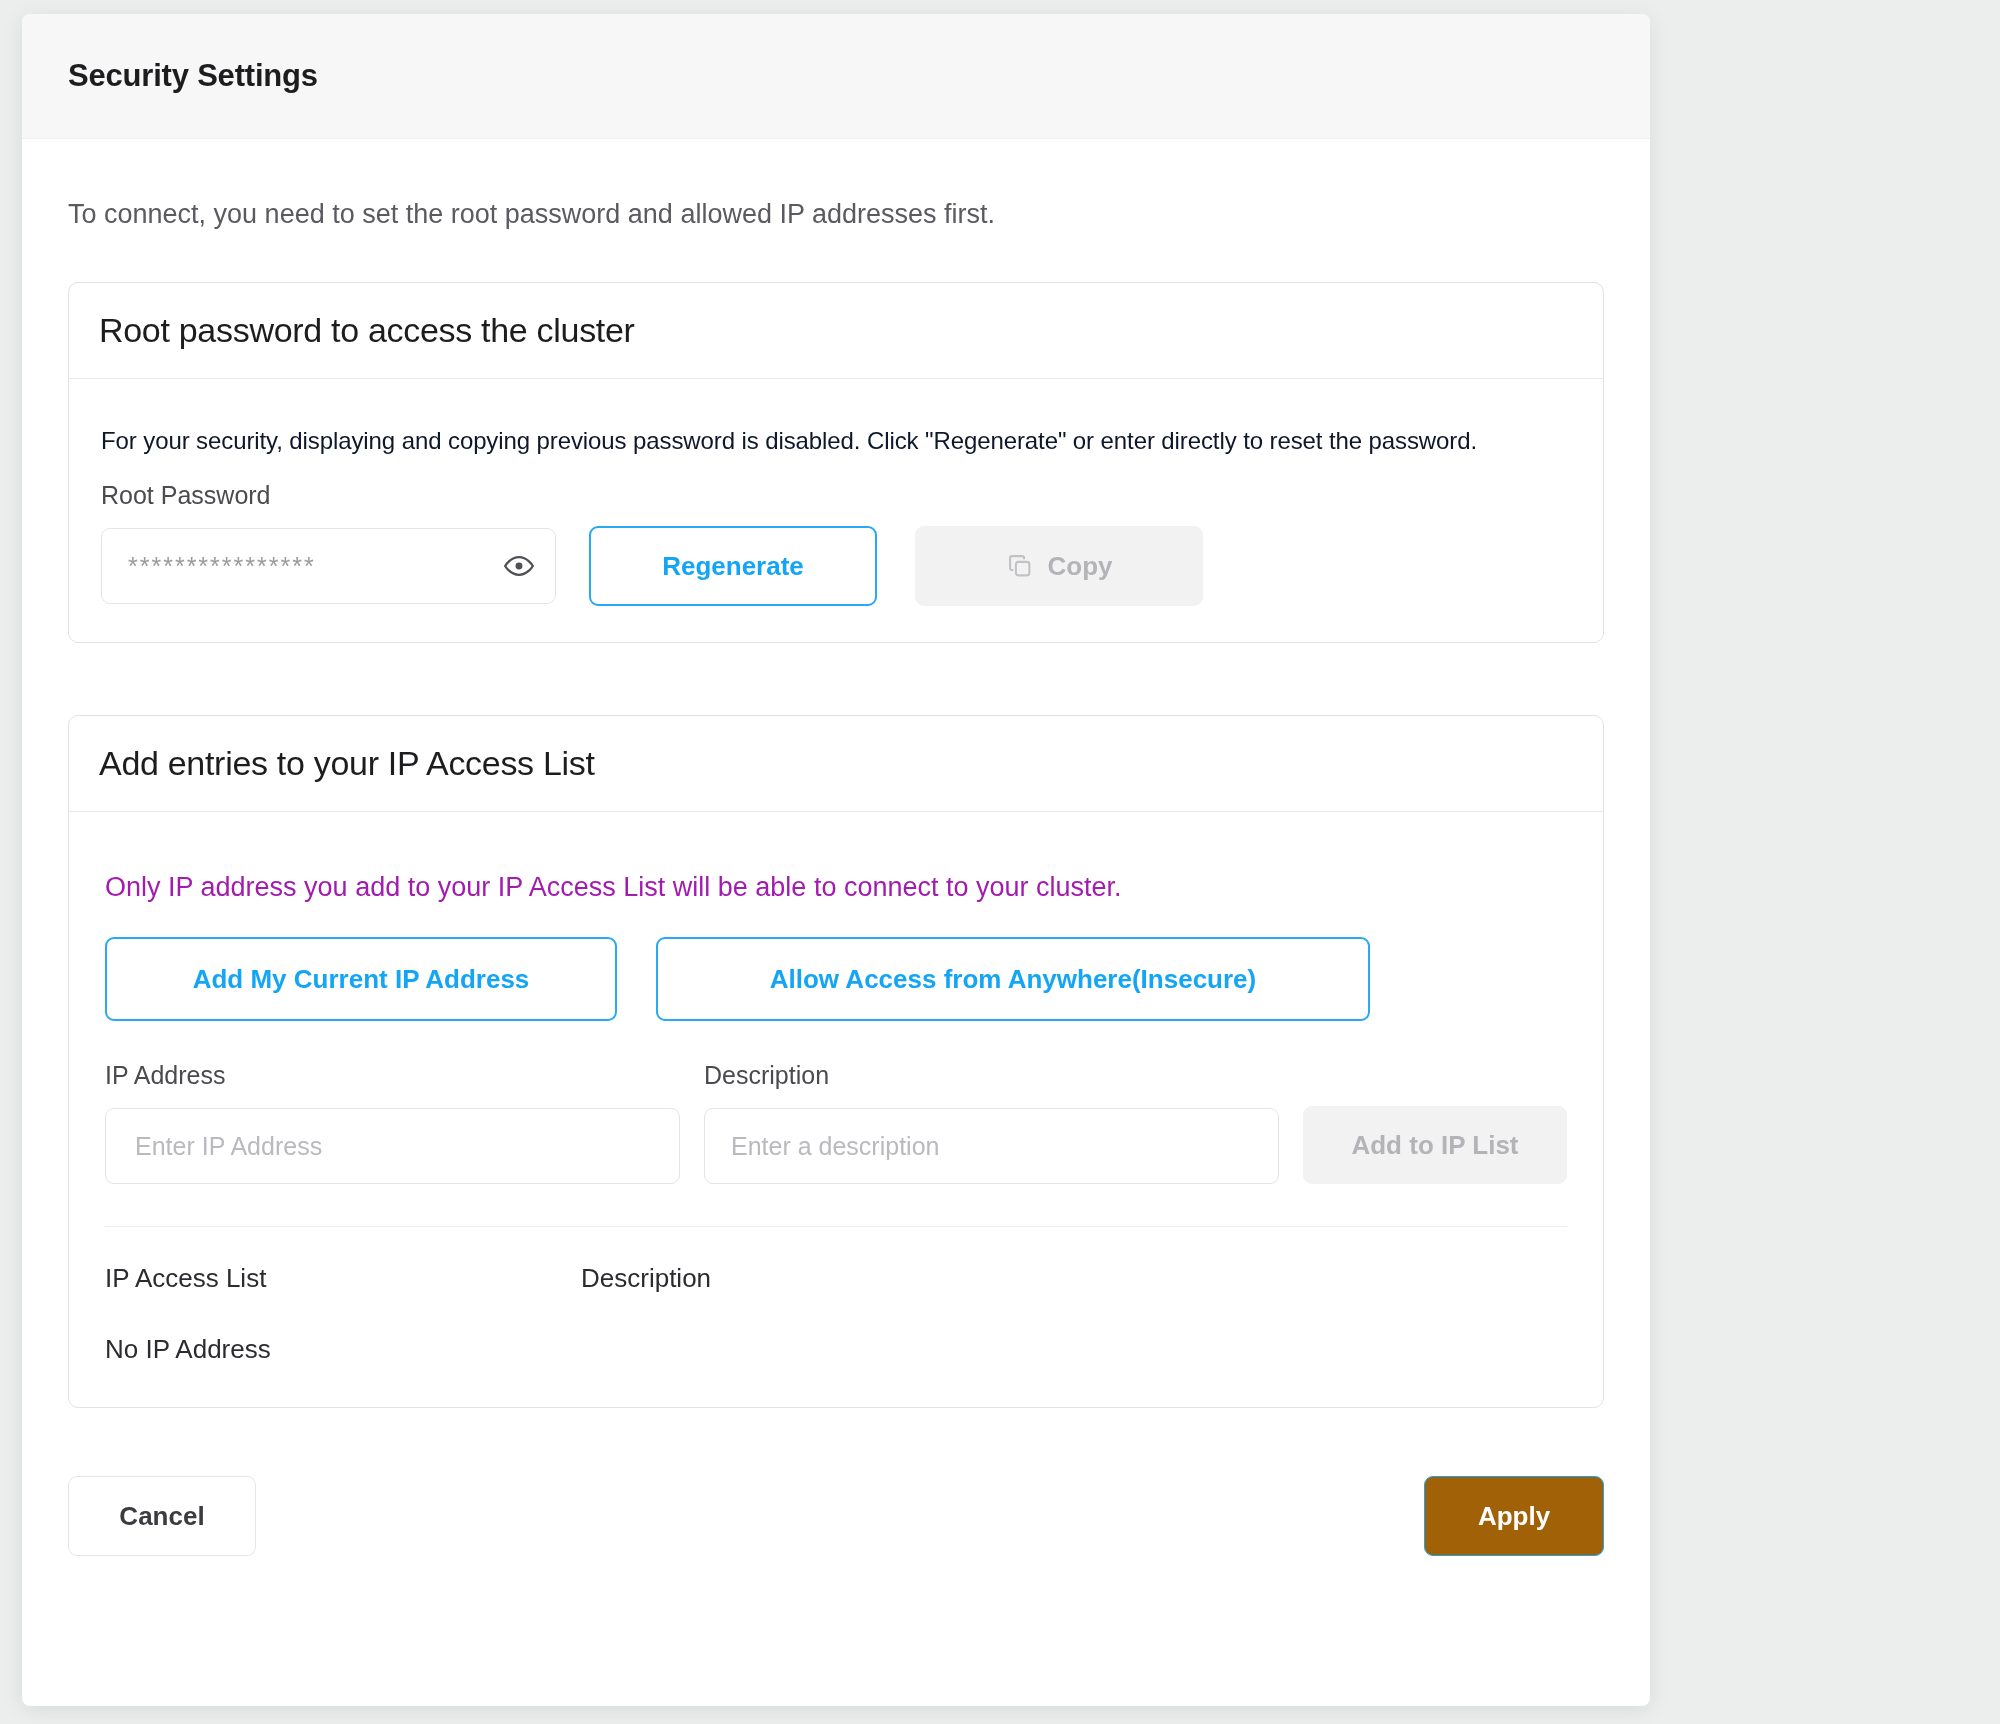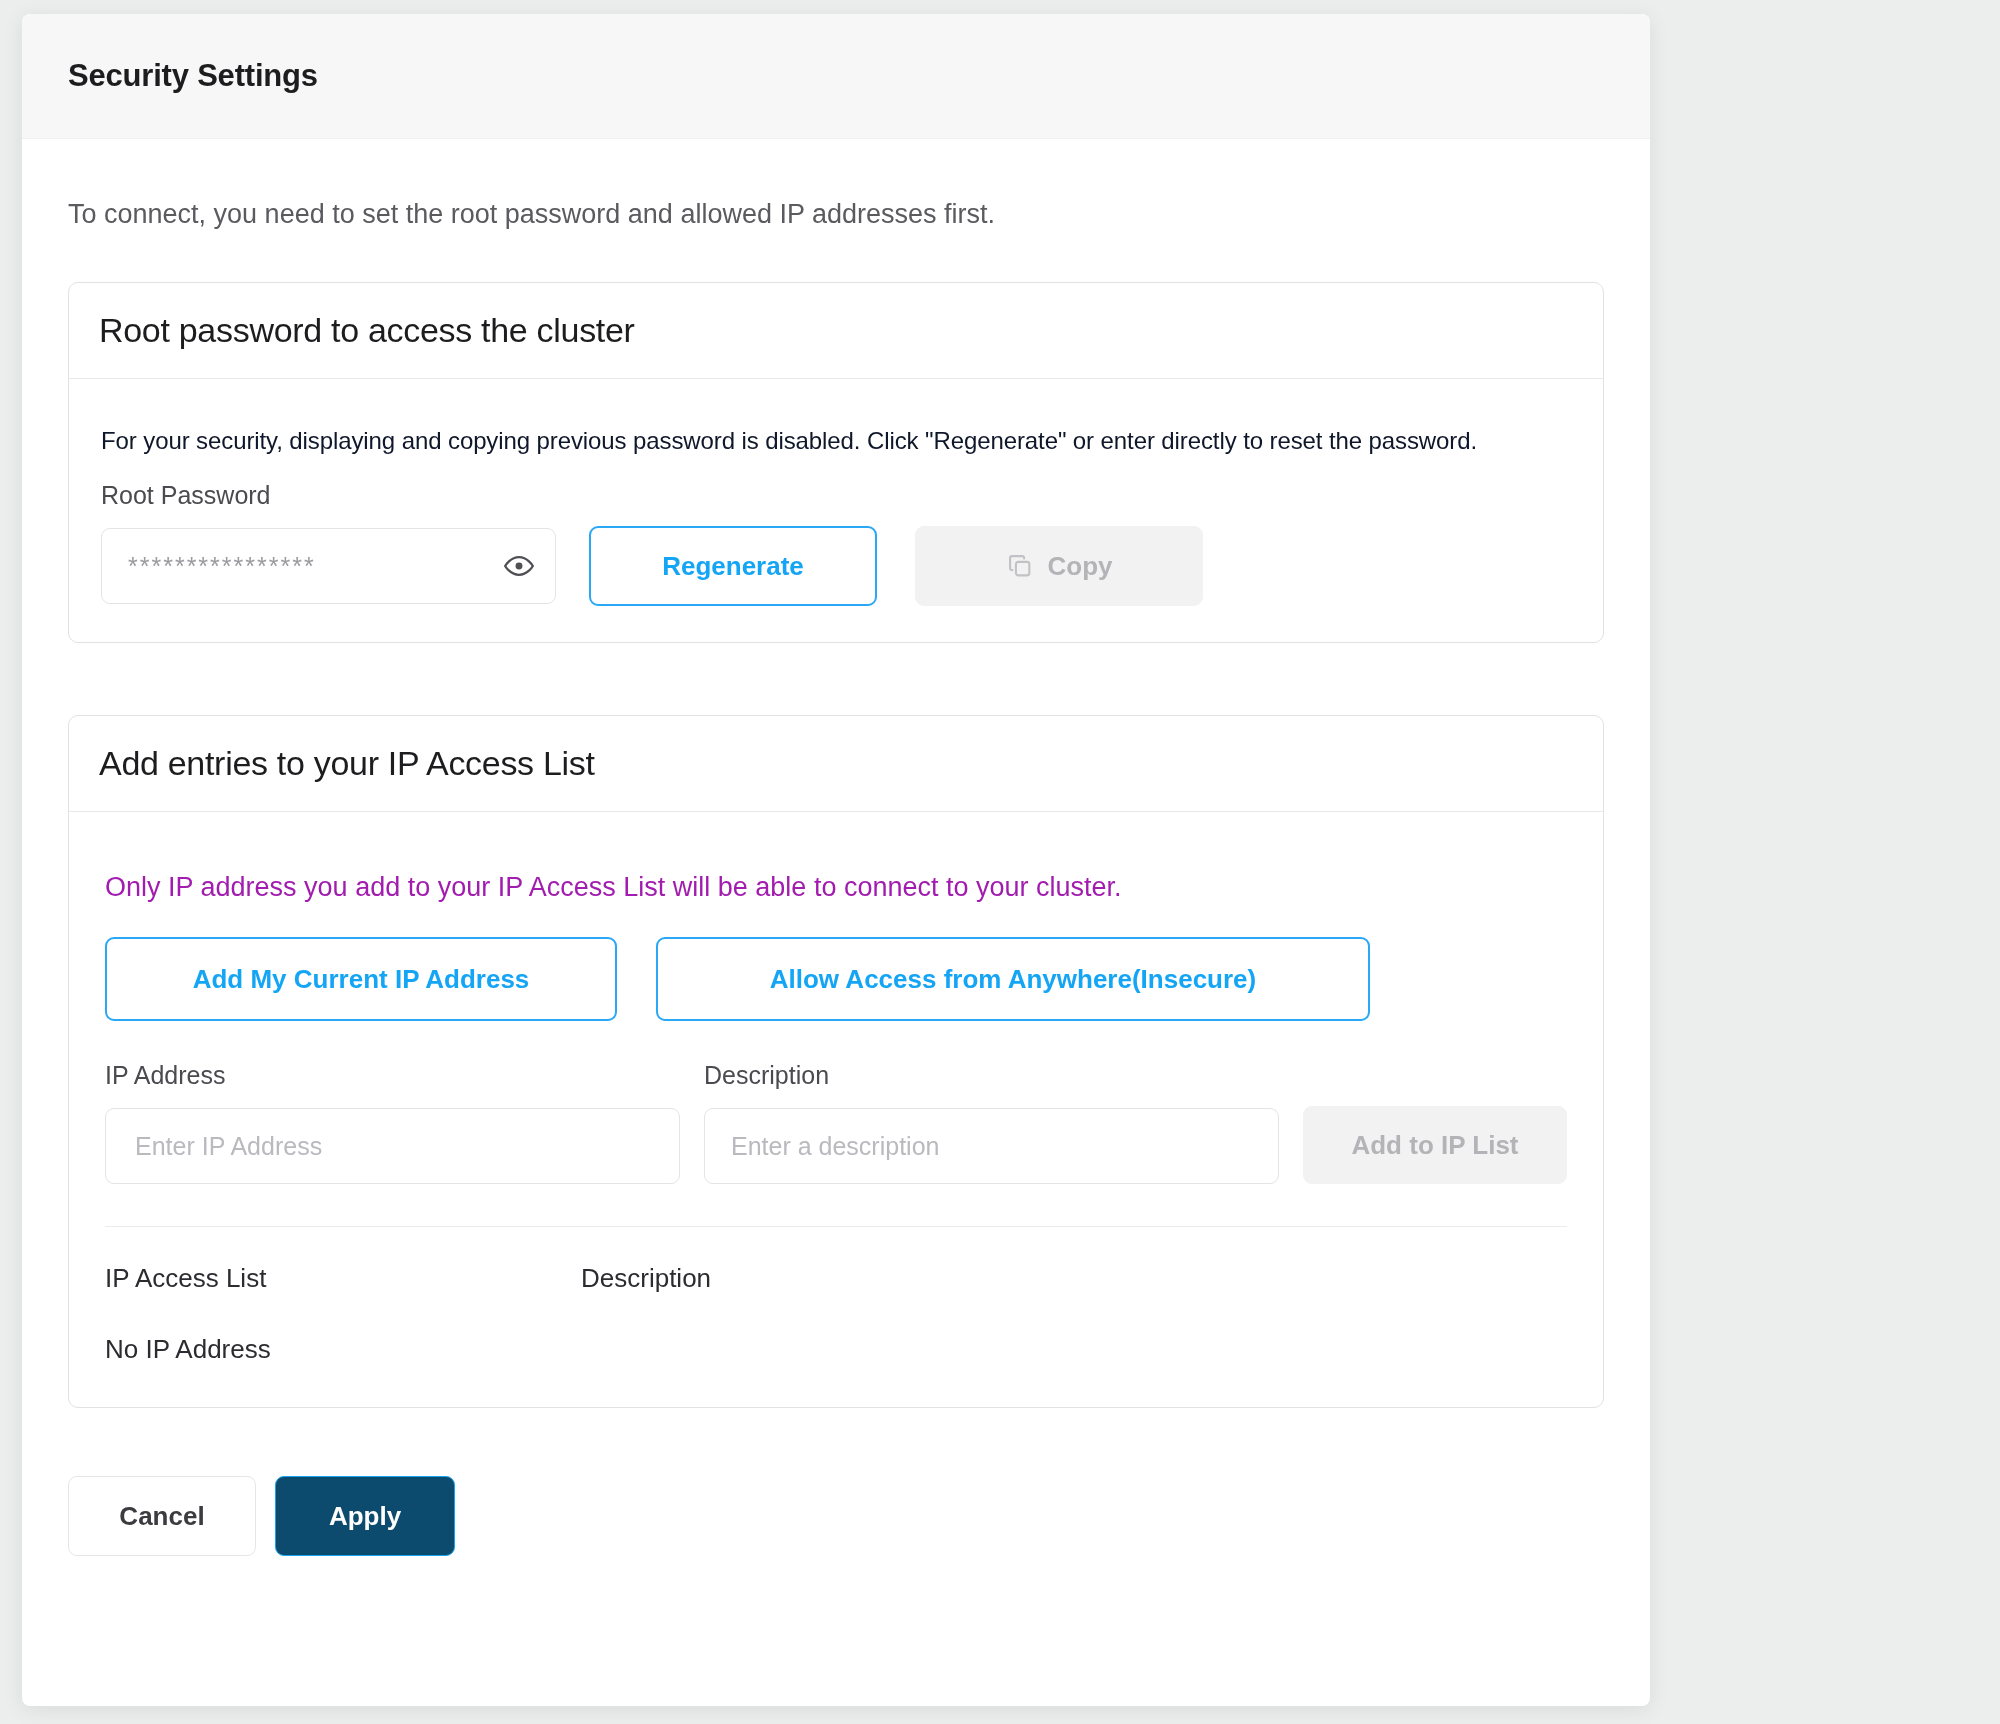--- a/index.html
+++ b/index.html
@@ -142,21 +142,21 @@
     color: #15a5f5;
   }
   .btn-disabled {
     background: #f2f2f2;
     border: 1px solid #f2f2f2;
     color: #b4b4b8;
     cursor: default;
     gap: 14px;
   }
   .btn-primary {
-    background: #0c4a6e;
+    background: #a16207;
     border: 1px solid #17a5f2;
     color: #ffffff;
   }
   .btn-default {
     background: #ffffff;
     border: 1px solid #e6e6e6;
     color: #3c3c40;
   }
 
   #regenerate-btn { width: 288px; height: 80px; margin-left: 33px; }
@@ -201,23 +201,23 @@
   .col-a { width: 476px; }
 
   .list-empty-row { margin-top: 40px; }
   .list-empty-text {
     font-size: 26px;
     color: #2c2c30;
   }
 
   .footer-row {
     display: flex;
-    justify-content: flex-start;
-    align-items: center;
-    gap: 19px;
+    justify-content: space-between;
+    align-items: center;
+    gap: 30px;
     margin-top: 68px;
     padding-bottom: 52px;
   }
   #cancel-btn { width: 188px; height: 80px; font-weight: bold; }
   #apply-btn { width: 180px; height: 80px; }
 </style>
 </head>
 <body>
 
 <div class="modal">

